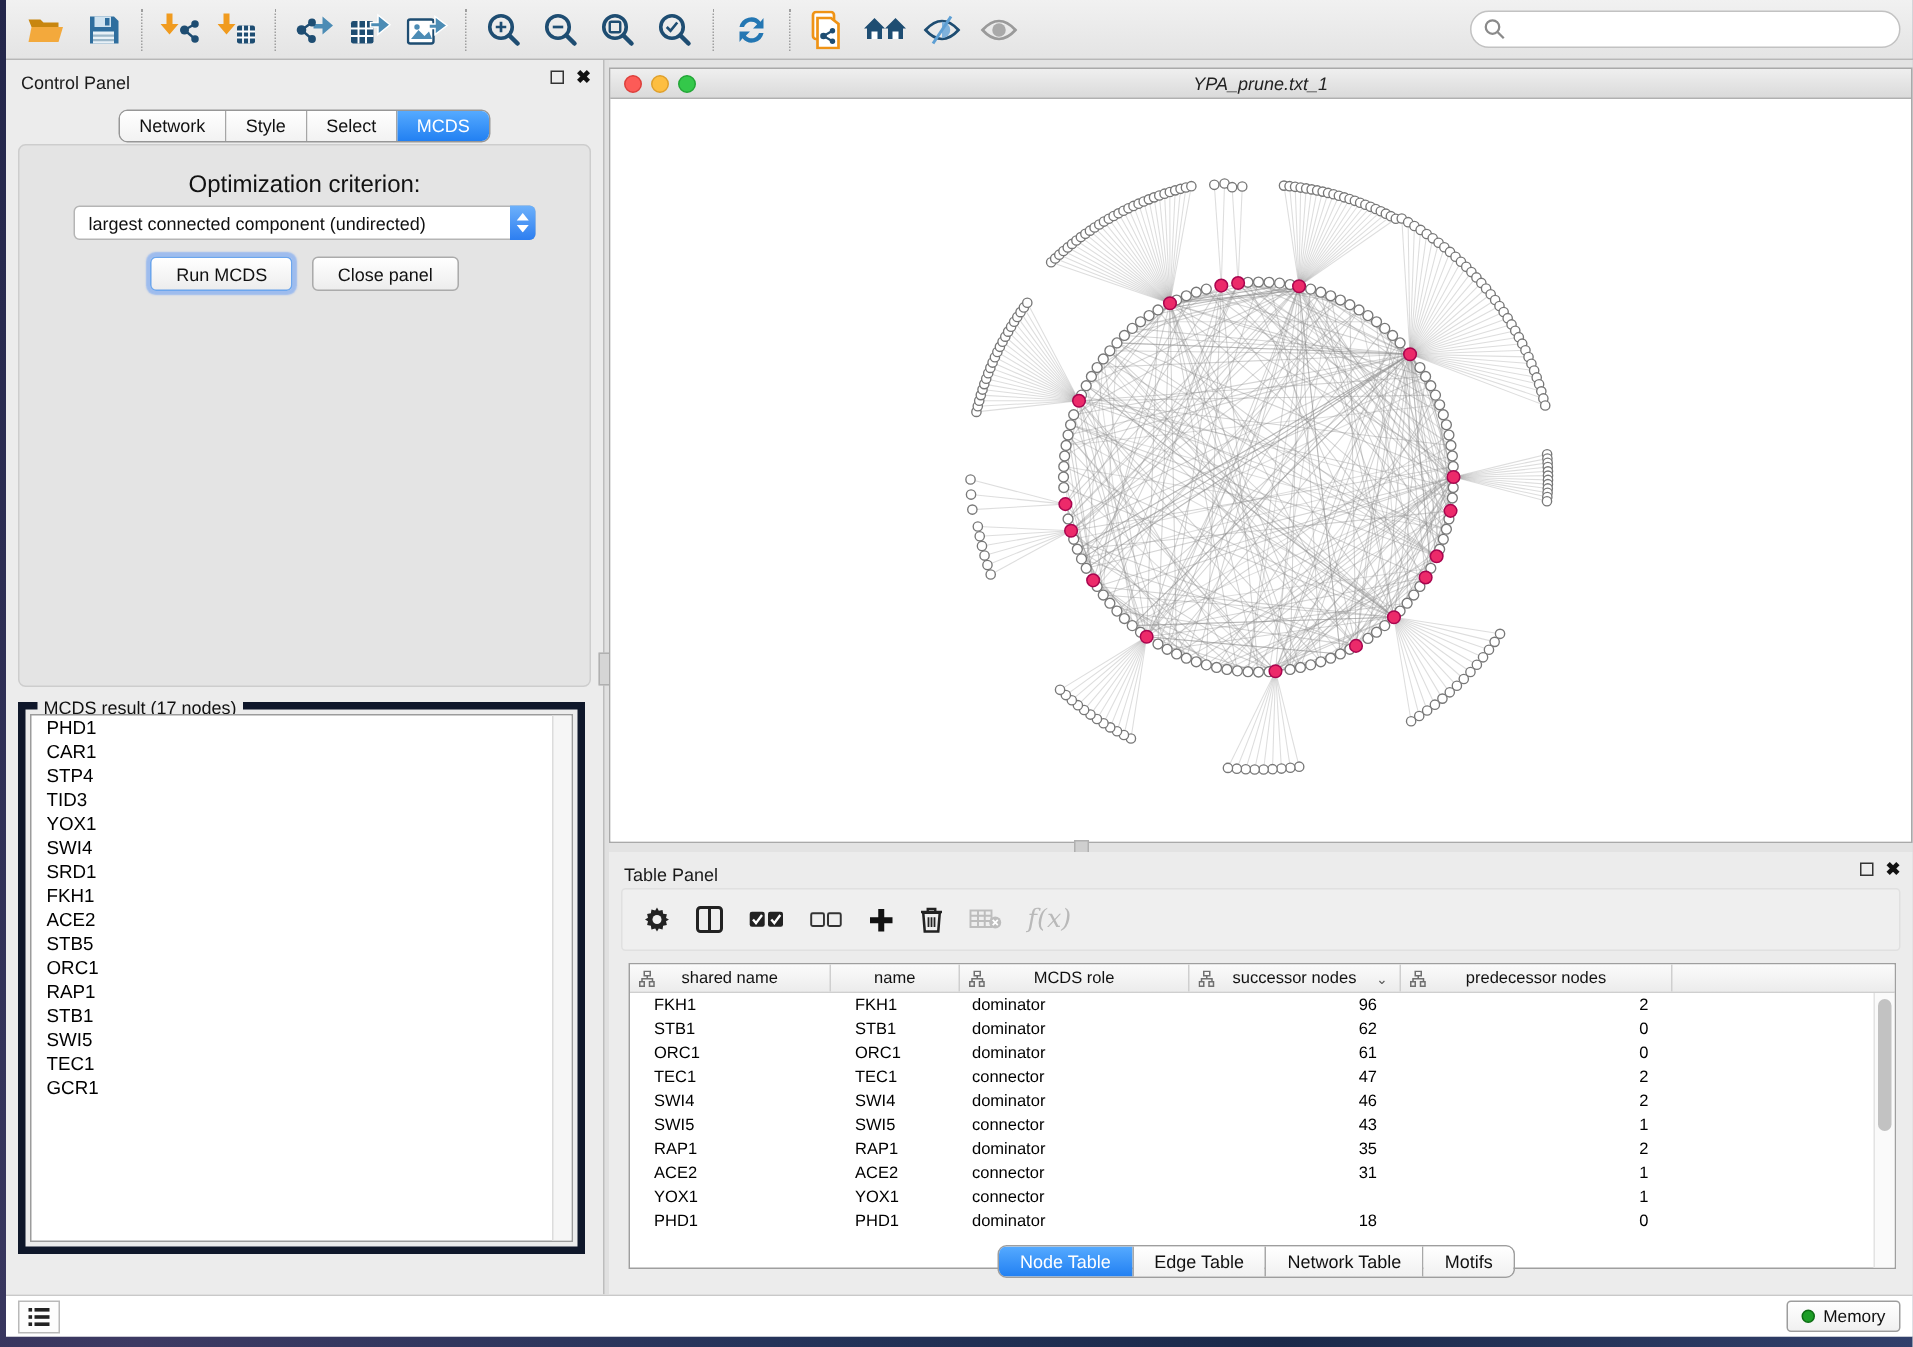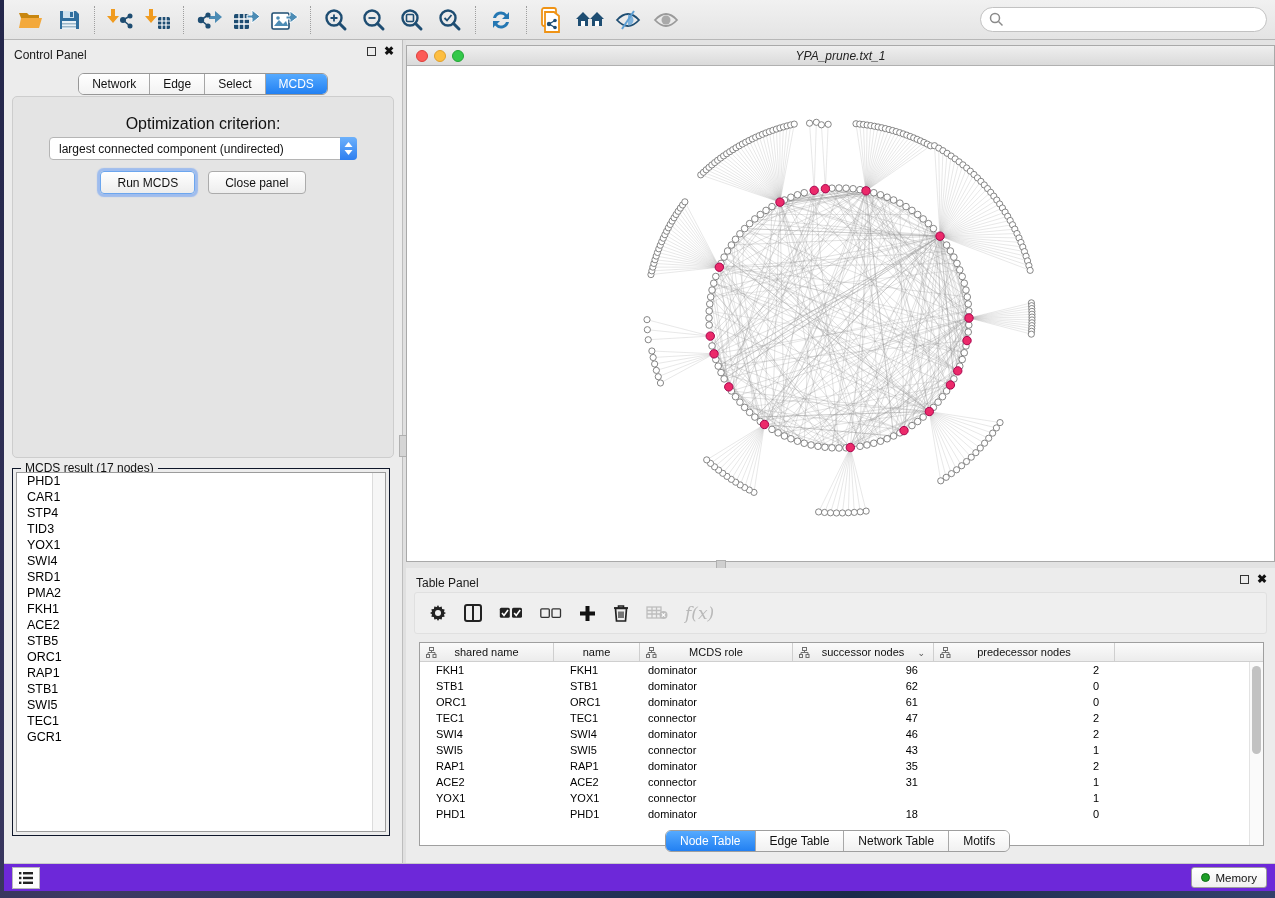--- a/index.html
+++ b/index.html
@@ -41,21 +41,21 @@
     border:1px solid #b5b5b5; border-radius:4px; font-size:12px; display:flex; align-items:center; padding-left:9px; color:#111; }
   .dd-stepper { position:absolute; right:-1px; top:-1px; width:17px; height:23px;
     background:linear-gradient(#6db1fb,#2d7ef0); border-radius:0 4px 4px 0;
     display:flex; flex-direction:column; align-items:center; justify-content:center; }
   .dd-stepper svg { display:block; }
   .btn-row { position:absolute; top:74px; left:0; right:0; display:flex; justify-content:center; gap:13px; }
   .pbtn { height:23px; padding:0 16px; font-size:12px; color:#111; background:linear-gradient(#ffffff,#ededed);
     border:1px solid #ababab; border-radius:4px; display:flex; align-items:center; }
   .pbtn.focus { border-color:#6ca6ee; box-shadow:0 0 1px 2.5px rgba(100,155,245,.55); }
 
-  .groupbox { position:absolute; top:428px; left:8px; right:12px; height:368px; border:1px solid #0f172a; }
+  .groupbox { position:absolute; top:428px; left:8px; right:12px; height:368px; border:5px solid #0f172a; }
   .group-legend { position:absolute; top:-8px; left:8px; background:#ececec; padding:0 4px; font-size:12px; color:#111; }
   .mcds-list { position:absolute; inset:3px; background:#fff; border:1px solid #9c9c9c; overflow:hidden; }
   .mcds-scroll { position:absolute; top:0; right:0; bottom:0; width:13px; background:#f6f6f6; border-left:1px solid #dcdcdc; }
   .mcds-item { font-size:12.5px; color:#000; padding-left:10px; height:16px; line-height:16px; }
 
   
   .vsplit { position:absolute; left:398px; top:0; width:4px; height:823px; background:#e0e0e0; border-left:1px solid #bdbdbd; }
   .vsplit-handle { position:absolute; left:-4px; top:395px; width:8px; height:22px; background:#d5d5d5; border:1px solid #b0b0b0; }
 
   
@@ -90,21 +90,21 @@
   .td.num { text-align:right; padding-right:16px; }
   .t-vscroll { position:absolute; top:19px; right:0; bottom:0; width:14px; background:#fafafa; border-left:1px solid #e3e3e3; }
   .t-thumb { position:absolute; left:2px; top:4px; width:9px; height:88px; background:#c2c2c2; border-radius:5px; }
 
   .t-tabs { position:absolute; top:262px; left:259px; display:flex; border:1px solid #9e9e9e; border-radius:6px; overflow:hidden; }
   .t-tab { padding:3px 14px; font-size:12px; background:linear-gradient(#ffffff,#f1f1f1); color:#111; border-right:1px solid #a8a8a8; }
   .t-tab:last-child { border-right:none; }
   .t-tab.active { background:linear-gradient(#55aaff,#2280f2); color:#fff; }
 
   
-  .statusbar { position:absolute; left:0; bottom:0; right:0; height:28px; background:#6d28d9; border-top:1px solid #c9c9c9; }
+  .statusbar { position:absolute; left:0; bottom:0; right:0; height:28px; background:#ffffff; border-top:1px solid #c9c9c9; }
   .sb-left { position:absolute; left:8px; top:3px; width:28px; height:22px; background:#fdfdfd; border:1px solid #b9b9b9; display:flex; align-items:center; justify-content:center; }
   .memory-btn { position:absolute; right:8px; top:3px; height:21px; padding:0 9px; background:linear-gradient(#ffffff,#f0f0f0);
     border:1px solid #9d9d9d; border-radius:3px; display:flex; align-items:center; gap:5px; font-size:11.5px; color:#111; }
   .mem-dot { width:9px; height:9px; border-radius:50%; background:#1d9e27; border:1px solid #0d6d14; }
 </style>
 </head>
 <body>
 
 <div class="app">
 
@@ -258,21 +258,21 @@
 
     <div class="cpanel">
       <div class="panel-head">Control Panel</div>
       <div class="panel-ctrl">
         <span class="float-glyph"></span>
         <span class="close-glyph">✖</span>
       </div>
       <div class="tabbar">
           <div class="tabbar-inner" id="control-tabs">
             <div class="tab">Network</div>
-            <div class="tab">Edge</div>
+            <div class="tab">Style</div>
             <div class="tab">Select</div>
             <div class="tab active">MCDS</div>
           </div>
         </div>
 
       <div class="cp-box">
         <div class="opt-label">Optimization criterion:</div>
         <div class="dropdown">
           <span>largest connected component (undirected)</span>
           <span class="dd-stepper">
@@ -293,21 +293,20 @@
       <div class="groupbox">
         <div class="group-legend">MCDS result (17 nodes)</div>
         <div class="mcds-list" id="mcds-list">
             <div class="mcds-item">PHD1</div>
             <div class="mcds-item">CAR1</div>
             <div class="mcds-item">STP4</div>
             <div class="mcds-item">TID3</div>
             <div class="mcds-item">YOX1</div>
             <div class="mcds-item">SWI4</div>
             <div class="mcds-item">SRD1</div>
-            <div class="mcds-item">PMA2</div>
             <div class="mcds-item">FKH1</div>
             <div class="mcds-item">ACE2</div>
             <div class="mcds-item">STB5</div>
             <div class="mcds-item">ORC1</div>
             <div class="mcds-item">RAP1</div>
             <div class="mcds-item">STB1</div>
             <div class="mcds-item">SWI5</div>
             <div class="mcds-item">TEC1</div>
             <div class="mcds-item">GCR1</div>
             <div class="mcds-scroll"></div>

